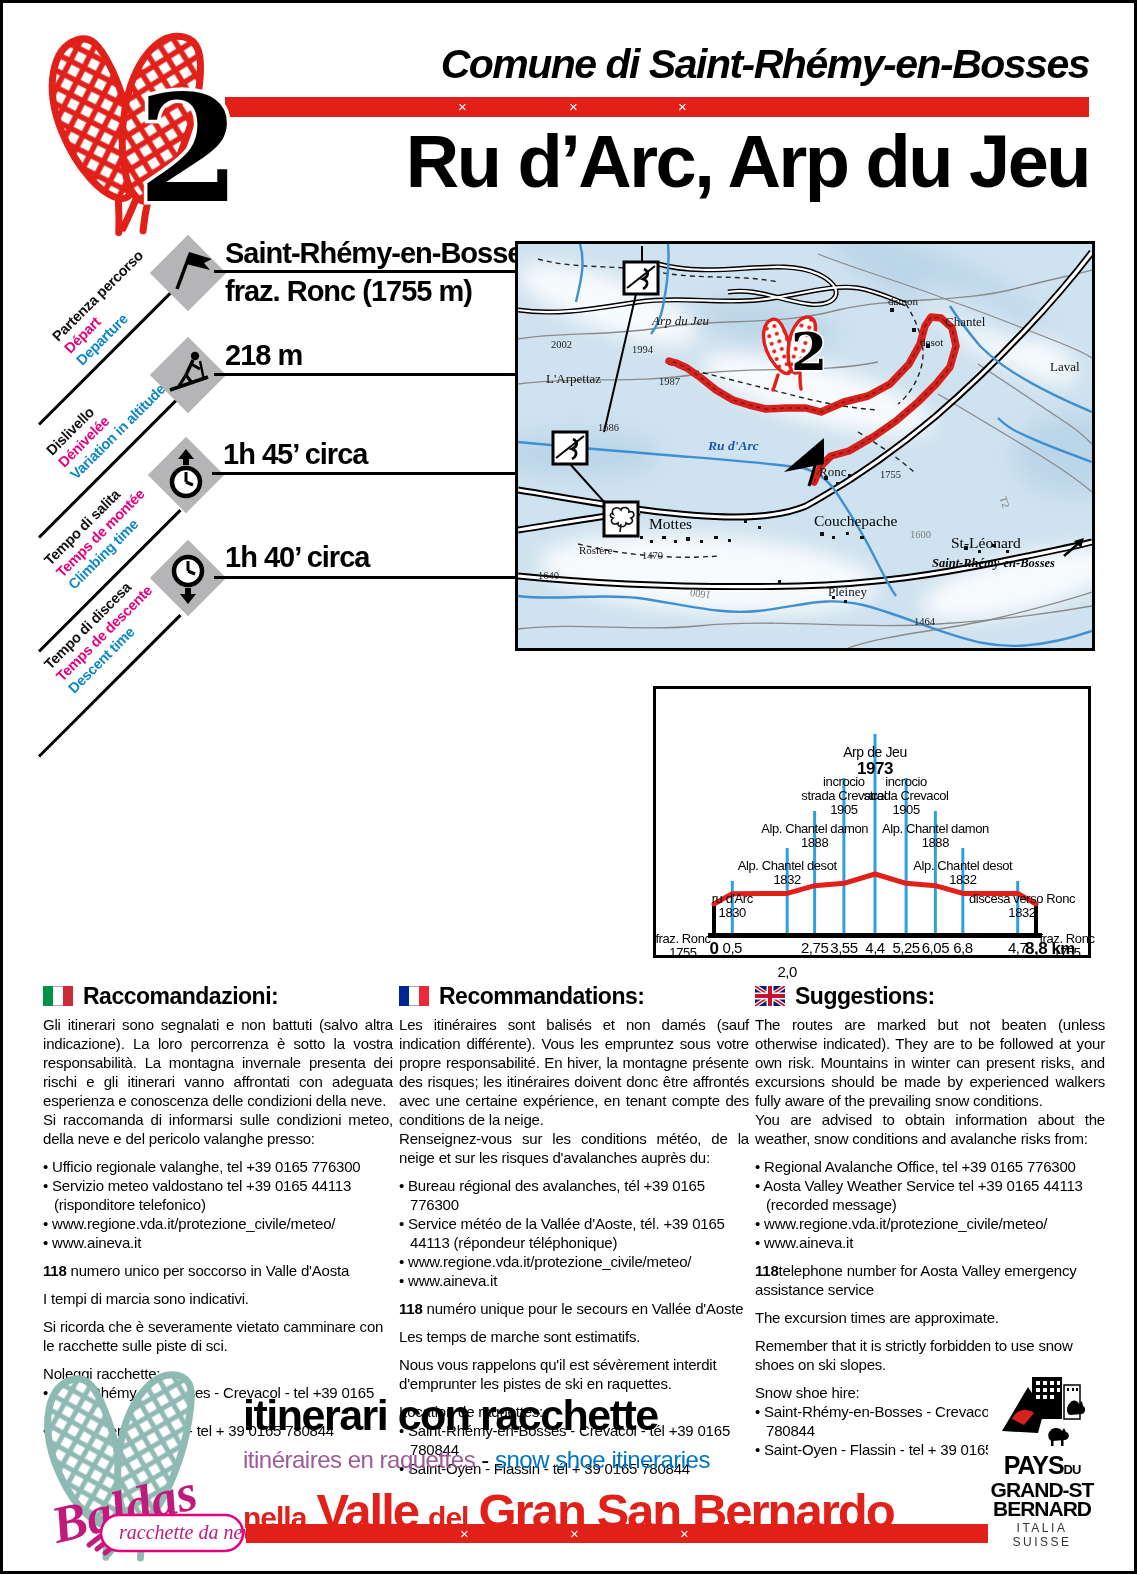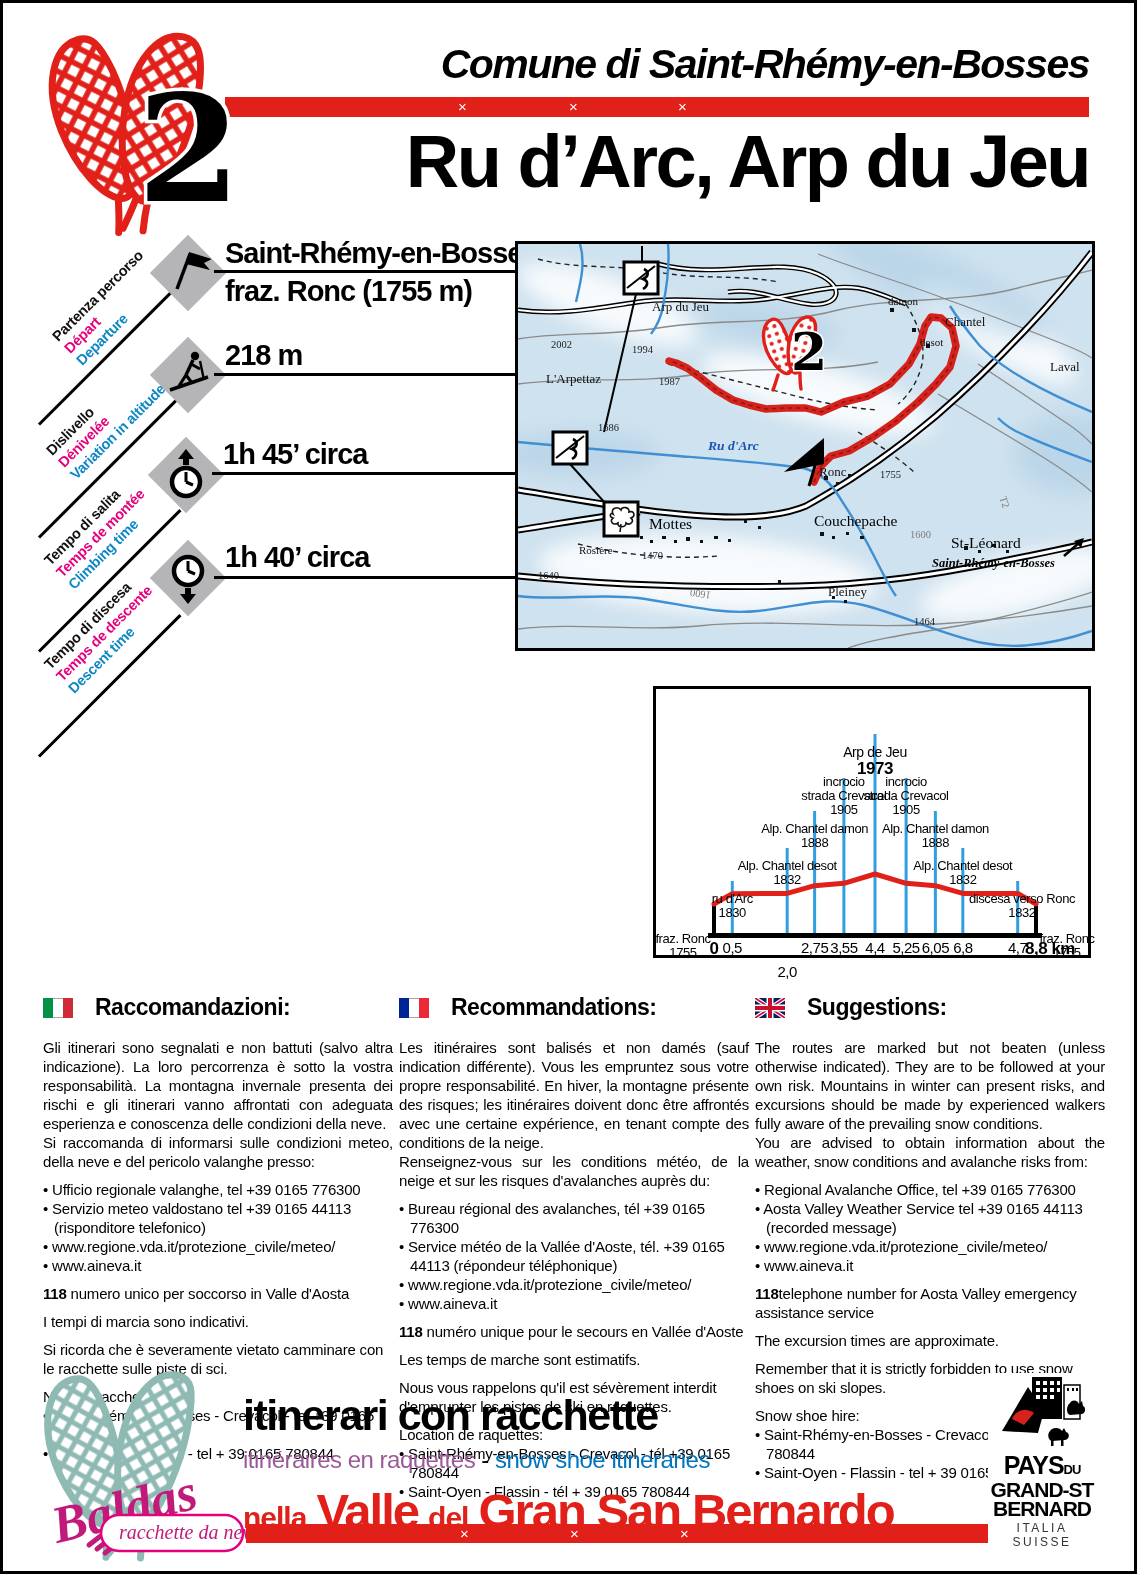--- a/index.html
+++ b/index.html
@@ -46,21 +46,21 @@
           transform:translateX(-50%);white-space:nowrap;margin-top:44px;}
   .ch-lbl .num{display:block;}
   .ch-lbl.peak .nm{font-size:14px;}
   .ch-lbl.peak .num{font-weight:bold;font-size:17px;line-height:19px;}
   .ch-tick{position:absolute;font-size:15px;letter-spacing:-0.5px;transform:translateX(-50%);
            white-space:nowrap;}
   .ch-tick.big{font-size:17px;font-weight:bold;}
   
   .col{position:absolute;width:350px;font-size:15px;line-height:19px;letter-spacing:-0.2px;}
   .sec-head{display:flex;align-items:center;gap:10px;margin-bottom:9px;}
-  .sec-head h3{margin:12px;font-size:23px;letter-spacing:-0.5px;}
+  .sec-head h3{margin:0;font-size:23px;letter-spacing:-0.5px;}
   .flag{width:30px;height:20px;display:inline-block;flex:0 0 auto;}
   .just{text-align:justify;}
   .bullet{padding-left:11px;text-indent:-11px;}
   .gap8{margin-top:9px;}
   
   .f-line1{position:absolute;left:240px;top:1388px;font-size:43px;font-weight:bold;letter-spacing:-1.5px;}
   .f-line2{position:absolute;left:240px;top:1443px;font-size:24px;font-weight:normal;letter-spacing:-0.5px;}
   .f-line2 .fr{color:#9b5a97;}
   .f-line2 .en{color:#0074bc;}
   .f-line3{position:absolute;left:240px;top:1480px;color:#e2201a;font-weight:bold;display:flex;
@@ -318,21 +318,21 @@
         <rect x="86" y="258" width="34" height="34" fill="#fff" stroke="#000" stroke-width="3"></rect>
         <path d="M95,270 C92,264 100,262 103,266 C104,262 112,263 111,268 C116,266 118,272 113,274 C117,277 112,282 108,279 C108,284 99,284 100,279 C95,282 91,277 95,274 C91,273 92,268 95,270 Z M103,280 L102,288" fill="none" stroke="#111" stroke-width="1.6"></path>
       </g>
 
       <g>
         <line x1="546" y1="312" x2="562" y2="298" stroke="#000" stroke-width="2.6"></line>
         <polygon points="566,294 556,297 563,304" fill="#000"></polygon>
       </g>
     </svg>
     <div id="map-labels">
-        <span class="map-lbl m-place" style="left: 134px; top: 56px;">Arp du Jeu</span>
+        <span class="map-lbl m-place" style="left: 134px; top: 70px; font-style: italic;">Arp du Jeu</span>
         <span class="map-lbl m-elev" style="left: 33px; top: 96px;">2002</span>
         <span class="map-lbl m-elev" style="left: 114px; top: 101px;">1994</span>
         <span class="map-lbl m-place" style="left: 28px; top: 128px;">L'Arpettaz</span>
         <span class="map-lbl m-elev" style="left: 141px; top: 133px;">1987</span>
         <span class="map-lbl m-elev" style="left: 80px; top: 179px;">1686</span>
         <span class="map-lbl m-stream" style="left: 190px; top: 195px;">Ru d'Arc</span>
         <span class="map-lbl m-place" style="left: 301px; top: 221px;">Ronc</span>
         <span class="map-lbl m-elev" style="left: 362px; top: 226px;">1755</span>
         <span class="map-lbl m-place-sm" style="left: 370px; top: 52px;">damon</span>
         <span class="map-lbl m-place" style="left: 427px; top: 71px;">Chantel</span>

